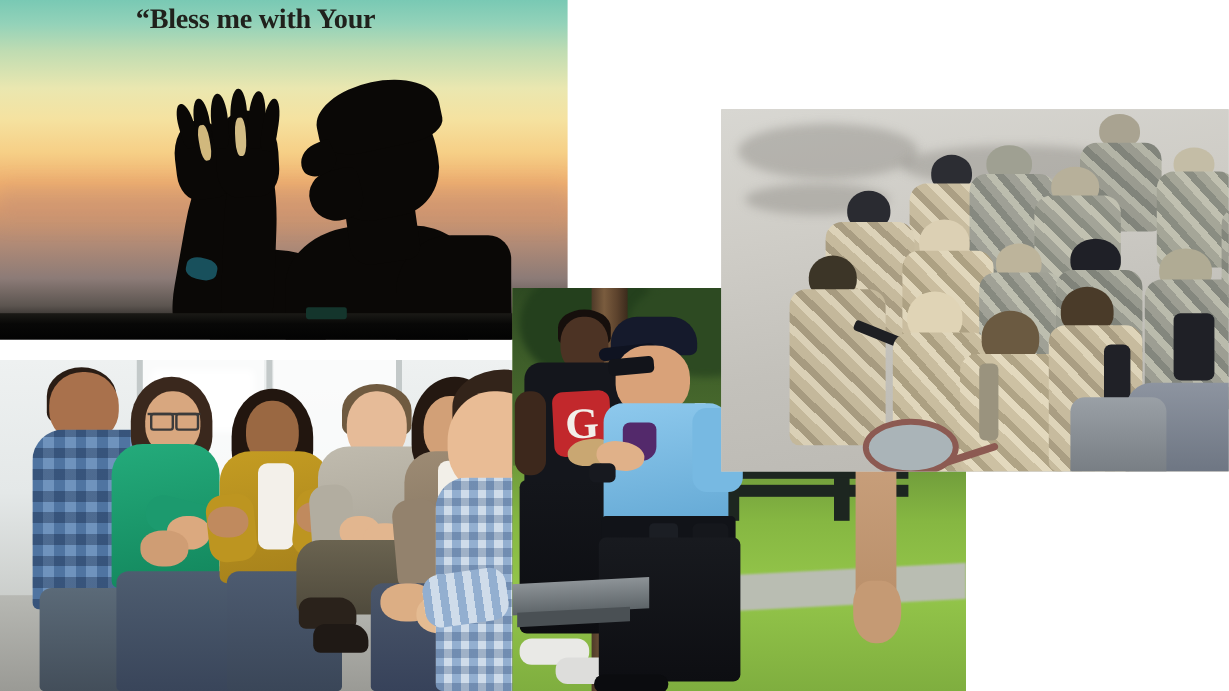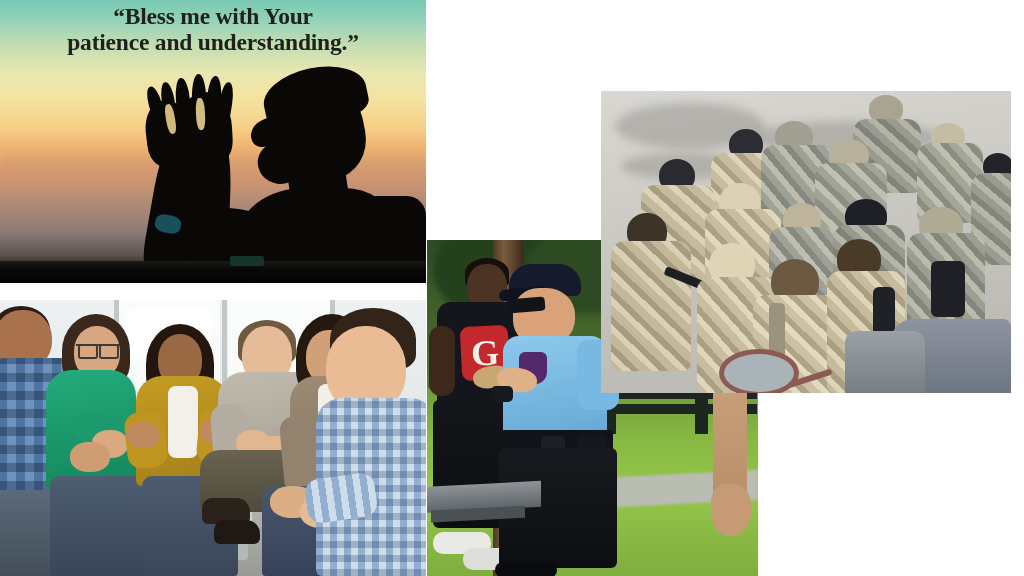--- a/index.html
+++ b/index.html
@@ -1,19 +1,19 @@
 <!DOCTYPE html>
 <html><head>
 <meta charset="utf-8">
 <style>
   html,body{margin:0;padding:0;background:#ffffff;}
   body{width:1024px;height:576px;overflow:hidden;font-family:"Liberation Sans",sans-serif;}
   #slide{position:relative;width:1024px;height:576px;background:#ffffff;overflow:hidden;}
 
-  .photo{position:absolute;overflow:hidden;}
+  .photo{position:absolute;overflow:hidden;padding-left:47px;}
 
   
   #sunset{left:0;top:0;width:426px;height:283px;
     background:linear-gradient(180deg,
       #79c9b4 0%, #93d2b9 7%, #bfdcb2 15%,
       #eae7b0 26%, #f5e2a0 35%, #f6cf86 45%,
       #eeae6f 54%, #d69a6e 62%, #b08a76 72%,
       #8c7b77 82%, #5c5550 90%, #171514 96%, #050505 100%);}
   #sunset .horizon{position:absolute;left:0;bottom:0;width:100%;height:22px;
     background:linear-gradient(180deg,#1b1a16 0%,#080807 40%,#030303 100%);}
@@ -128,21 +128,20 @@
     <div class="fing" id="f5"></div>
     <div class="fing" id="f6"></div>
     <div class="sil" id="gapA"></div>
     <div class="sil" id="gapB"></div>
     <div class="sil" id="watch"></div>
 
     <div class="horizon"></div>
 
     <div id="quote">
       <span>“Bless me with Your</span>
-      <span>patience and understanding.”</span>
     </div>
   </div>
 
   <div class="photo" id="group">
     <div class="room"></div>
 
     <div class="winpane" style="left:118px;top:0;width:102px;height:196px;"></div>
     <div class="winpane" style="left:228px;top:0;width:104px;height:196px;"></div>
     <div class="mullion" style="left:114px;top:0;width:5px;height:210px;"></div>
     <div class="mullion" style="left:222px;top:0;width:5px;height:210px;"></div>

